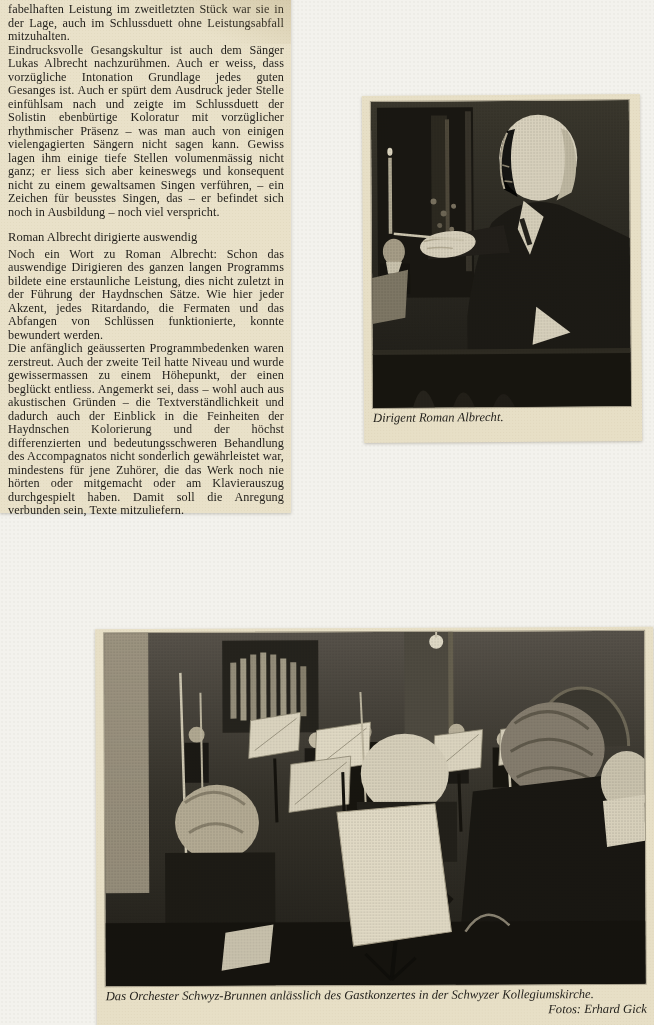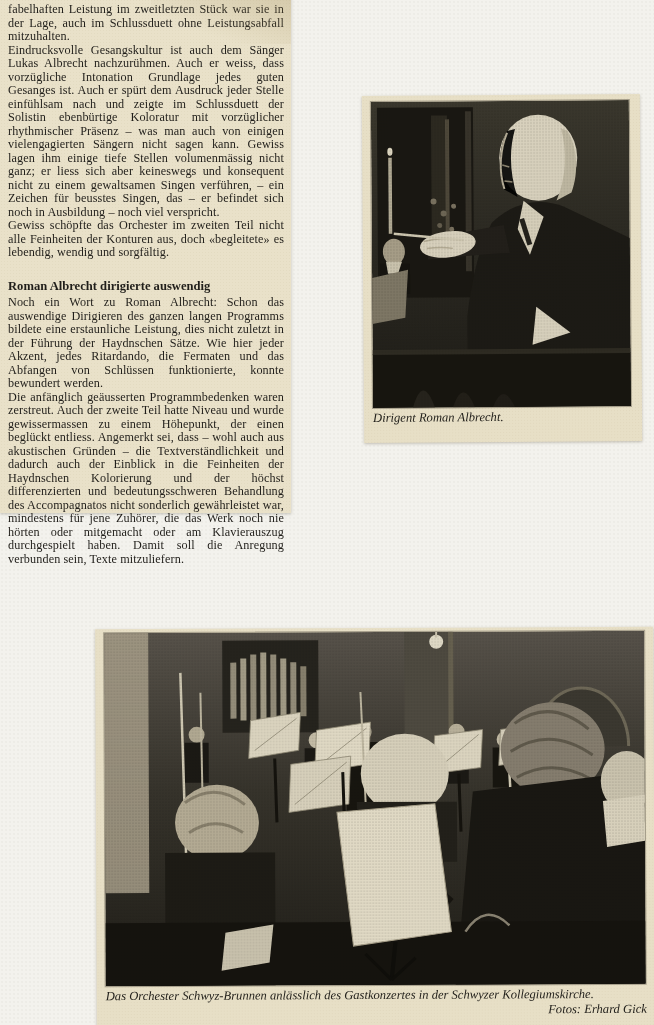--- a/index.html
+++ b/index.html
@@ -34,24 +34,24 @@
     pointer-events: none;
   }
   .article-clip p {
     margin: 0;
     font-size: 12.2px;
     line-height: 13.5px;
     text-align: justify;
     letter-spacing: 0.1px;
   }
   .article-clip h3 {
-    margin: 20px 0 3px 0;
+    margin: 12px 0 3px 0;
     font-size: 12.6px;
     line-height: 13.5px;
-    font-weight: bold;
+    font-weight: normal;
   }
   .article-clip b { font-weight: normal; }
 
   
   .photo-clip {
     position: absolute;
     background-color: #e7dfc6;
     background-image: radial-gradient(rgba(140,120,80,0.07) 1px, transparent 1px);
     background-size: 3px 3px;
     box-sizing: border-box;
@@ -82,21 +82,20 @@
   }
   .caption-row2 { text-align: right; margin-top: 0; }
 </style>
 </head>
 <body>
 
 <div class="article-clip">
   <div class="article-stain"></div>
   <p><span>fabelhaften Leistung im zweitletzten Stück war sie in der Lage, auch im Schlussduett ohne Leistungsabfall mitzuhalten.</span></p>
   <p><span>Eindrucksvolle Gesangskultur ist auch dem Sänger </span><b>Lukas Albrecht</b><span> nachzurühmen. Auch er weiss, dass vorzügliche Intonation Grundlage jedes guten Gesanges ist. Auch er spürt dem Ausdruck jeder Stelle einfühlsam nach und zeigte im Schlussduett der Solistin ebenbürtige Koloratur mit vorzüglicher rhythmischer Präsenz – was man auch von einigen vielengagierten Sängern nicht sagen kann. Gewiss lagen ihm einige tiefe Stellen volumenmässig nicht ganz; er liess sich aber keineswegs und konsequent nicht zu einem gewaltsamen Singen verführen, – ein Zeichen für beusstes Singen, das – er befindet sich noch in Ausbildung – noch viel verspricht.</span></p>
-  <p><span>Gewiss schöpfte das Orchester im zweiten Teil nicht alle Feinheiten der Konturen aus, doch «begleitete» es lebendig, wendig und sorgfältig.</span></p>
   <h3>Roman Albrecht dirigierte auswendig</h3>
   <p><span>Noch ein Wort zu Roman Albrecht: Schon das auswendige Dirigieren des ganzen langen Programms bildete eine erstaunliche Leistung, dies nicht zuletzt in der Führung der Haydnschen Sätze. Wie hier jeder Akzent, jedes Ritardando, die Fermaten und das Abfangen von Schlüssen funktionierte, konnte bewundert werden.</span></p>
   <p><span>Die anfänglich geäusserten Programmbedenken waren zerstreut. Auch der zweite Teil hatte Niveau und wurde gewissermassen zu einem Höhepunkt, der einen beglückt entliess. Angemerkt sei, dass – wohl auch aus akustischen Gründen – die Textverständlichkeit und dadurch auch der Einblick in die Feinheiten der Haydnschen Kolorierung und der höchst differenzierten und bedeutungsschweren Behandlung des Accompagnatos nicht sonderlich gewährleistet war, mindestens für jene Zuhörer, die das Werk noch nie hörten oder mitgemacht oder am Klavierauszug durchgespielt haben. Damit soll die Anregung verbunden sein, Texte mitzuliefern.</span></p>
 </div>
 
 <div class="photo-clip portrait-clip">
   <svg class="photo-frame" width="258" height="306" viewBox="0 0 258 306" xmlns="http://www.w3.org/2000/svg">
     <defs>
       <linearGradient id="pBg" x1="0" y1="0" x2="0" y2="1">
         <stop offset="0" stop-color="#3a372d"></stop>

